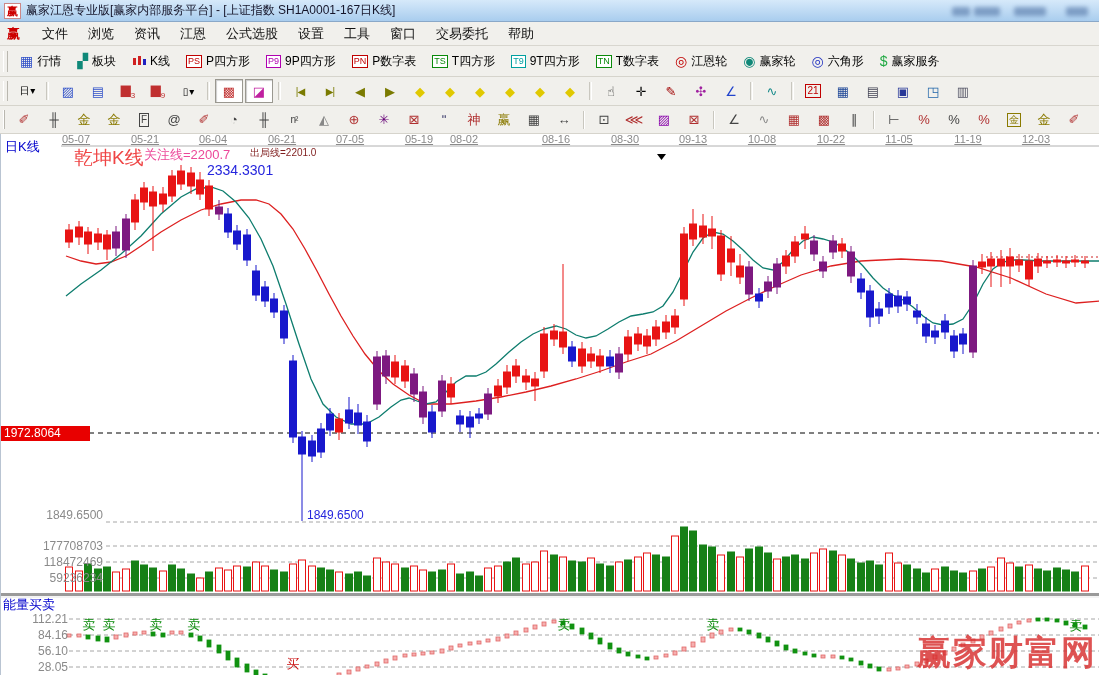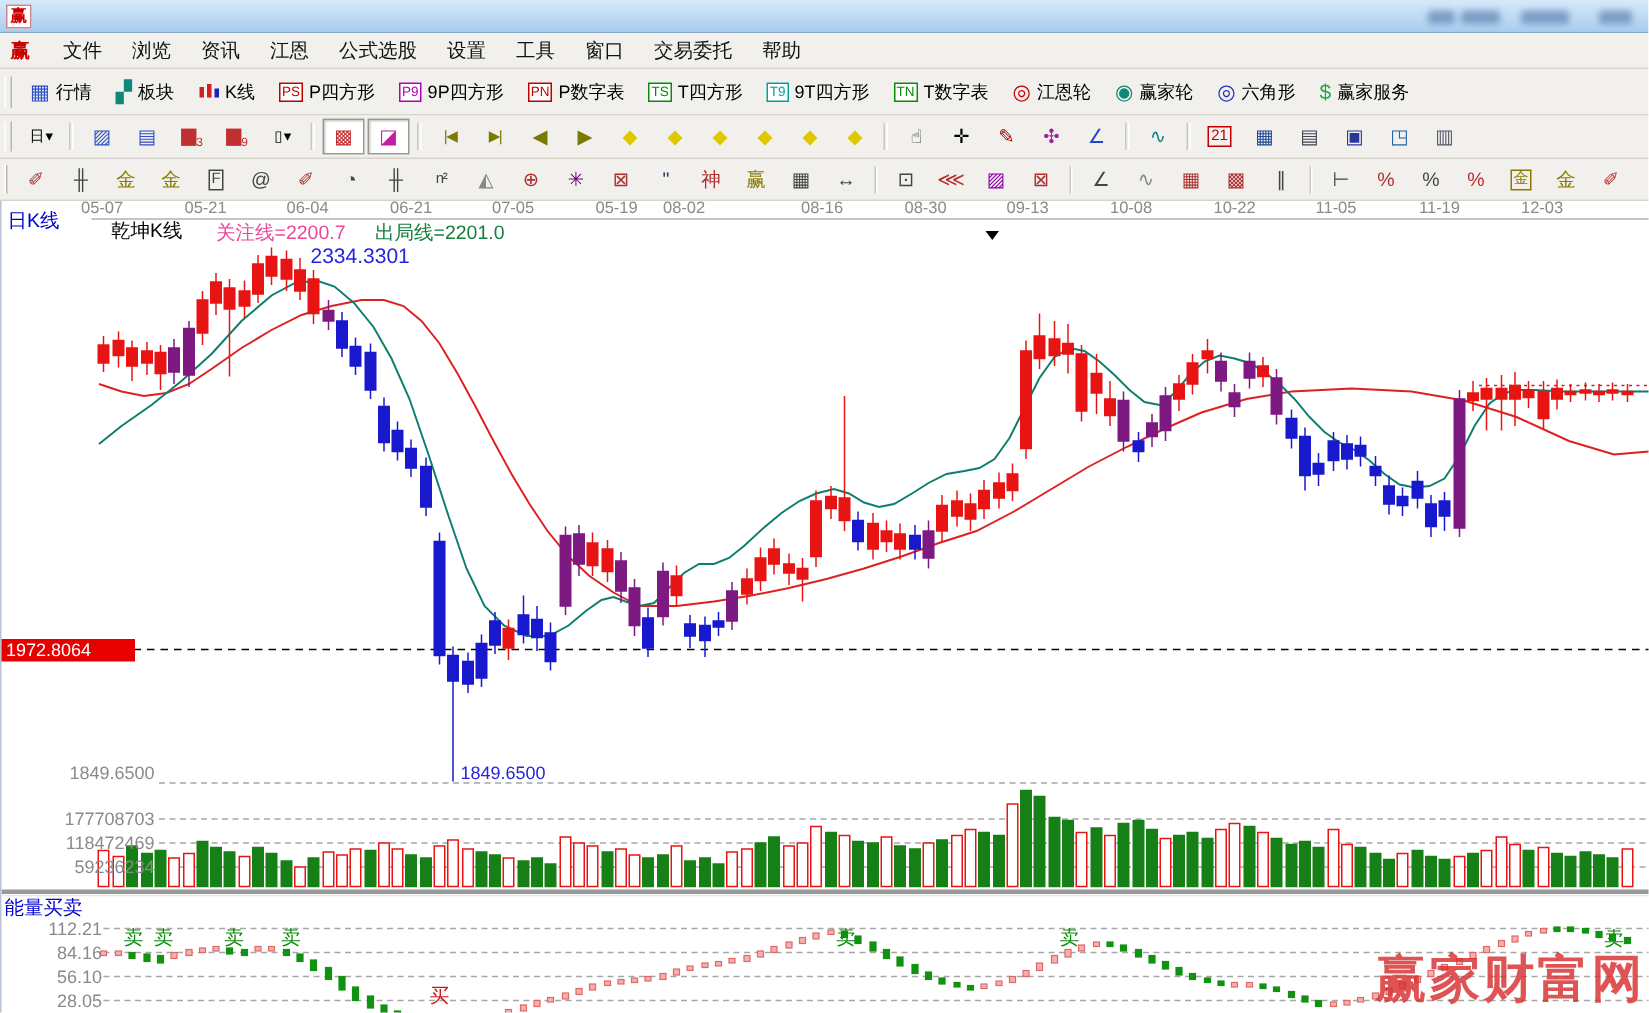--- a/index.html
+++ b/index.html
@@ -28,42 +28,43 @@
   .tb-btn{min-width:22px;height:22px;display:flex;align-items:center;justify-content:center;
     font-size:13px;margin:0 1px;border:1px solid transparent;white-space:nowrap;padding:0 2px;}
   .tb-btn.pressed{border:1px solid #9a9890;background:#fff;box-shadow:inset 1px 1px 1px #ccc;}
   .tb-btn sub{font-size:8px;}
   .tb-sep{width:1px;height:18px;border-left:1px solid #c9c7bf;border-right:1px solid #fff;margin:0 4px;}
   .boxed{border:1px solid currentColor;font-size:10px;padding:0 1px;line-height:12px;}
   .small2{font-size:10px;letter-spacing:-1px;}
   
   .chart{position:relative;width:1099px;height:546px;background:#fff;border-left:1px solid #b9c4d2;}
   .chart-label{position:absolute;white-space:nowrap;z-index:5;}
-  .date-label{position:absolute;top:-1px;width:44px;font-size:11px;color:#8a8a8a;z-index:5;}
+  .date-label{position:absolute;top:-1px;width:44px;text-align:center;font-size:11px;color:#8a8a8a;z-index:5;text-decoration:underline;}
   .lbl-pane{left:4px;top:4px;color:#0000cc;font-size:13px;}
-  .lbl-kline{left:73px;top:11px;color:#000000;font-size:13px;}
+  .lbl-kline{left:73px;top:11px;color:#ef4444;font-size:19px;}
   .lbl-attn{left:143px;top:12px;color:#ec4899;font-size:13px;}
-  .lbl-exit{left:249px;top:12px;color:#15803d;font-size:13px;}
+  .lbl-exit{left:249px;top:12px;color:#7f1d1d;font-size:10px;}
   .lbl-high{left:206px;top:28px;color:#2525dd;font-size:14px;}
   .lbl-low{left:306px;top:374px;color:#2525dd;font-size:12px;}
   .price-tag{left:0;top:292px;width:86px;height:15px;background:#e80000;color:#fff;font-size:12px;
     line-height:15px;padding-left:3px;}
   .axis-tick{position:absolute;left:0;width:102px;text-align:right;font-size:12px;color:#8a8a8a;z-index:5;}
   .ind-tick{position:absolute;left:0;width:67px;text-align:right;font-size:12px;color:#8a8a8a;z-index:5;}
   .lbl-ind{left:2px;top:462px;color:#0000cc;font-size:13px;}
   .sig{position:absolute;font-size:13px;z-index:6;transform:translateX(-50%);}
   .watermark{left:916px;top:496px;font-size:34px;font-weight:bold;color:rgba(215,45,45,.82);
     letter-spacing:2px;font-family:"DejaVu Serif","Liberation Serif",serif;z-index:7;}
   svg{position:absolute;left:0;top:0;z-index:1;}
 </style>
 </head>
 <body>
 
 <div class="titlebar">
   <span class="app-icon">赢</span>
+  <span>赢家江恩专业版[赢家内部服务平台] - [上证指数  SH1A0001-167日K线]</span>
   <div class="blur-blob" style="left:952px;width:18px"></div>
   <div class="blur-blob" style="left:974px;width:26px"></div>
   <div class="blur-blob" style="left:1014px;width:32px"></div>
   <div class="blur-blob" style="left:1066px;width:22px"></div>
 </div>
 
 <div class="menubar">
   <span class="logo">赢</span>
   <span id="menu-items"><span class="menu-item">文件</span><span class="menu-item">浏览</span><span class="menu-item">资讯</span><span class="menu-item">江恩</span><span class="menu-item">公式选股</span><span class="menu-item">设置</span><span class="menu-item">工具</span><span class="menu-item">窗口</span><span class="menu-item">交易委托</span><span class="menu-item">帮助</span></span>
 </div>

